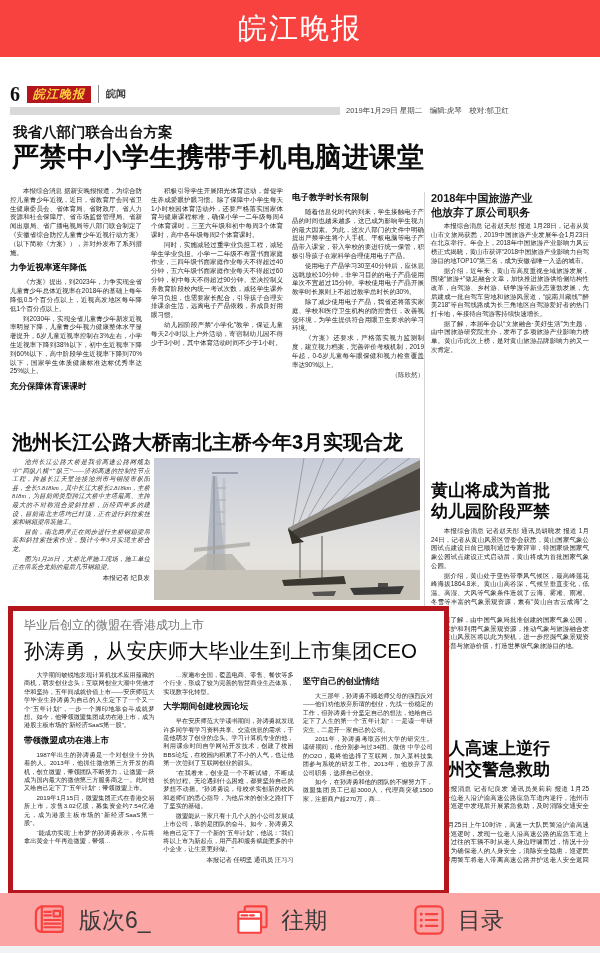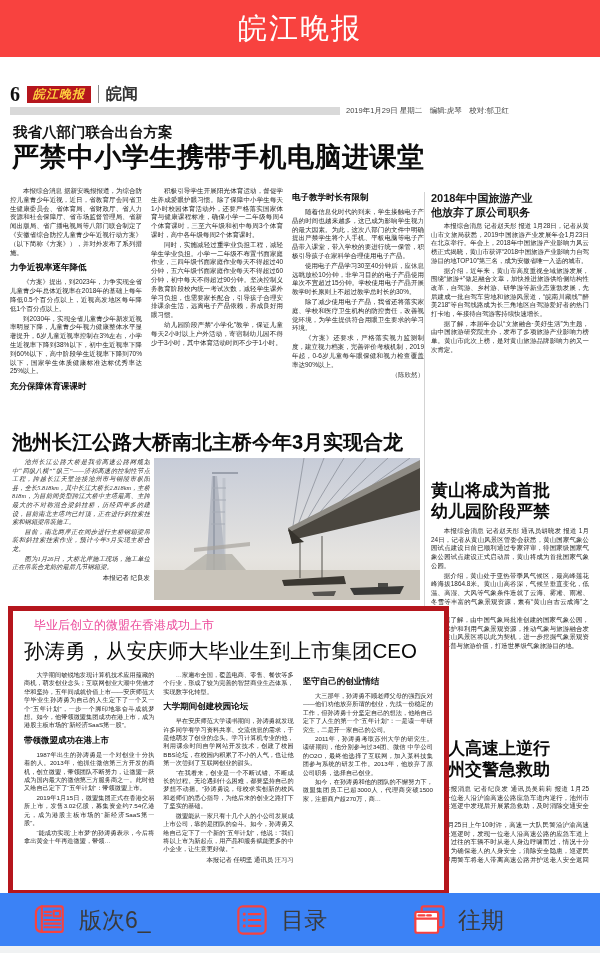--- a/index.html
+++ b/index.html
@@ -8,21 +8,21 @@
   .abs{position:absolute;}
   
   .appbar{left:0;top:0;width:600px;height:57px;background:#f8423f;display:flex;align-items:center;justify-content:center;}
   .appbar-title{color:#fff;font-size:29px;letter-spacing:2px;}
   
   .masthead{left:10px;top:84px;height:20px;display:flex;align-items:center;gap:7px;}
   .pageno{font-family:"Liberation Serif",serif;font-weight:700;font-size:20px;color:#111;}
   .logo-box{background:#b5161d;color:#ffd23f;font-style:italic;font-weight:700;font-size:12px;
             padding:2px 6px;letter-spacing:1px;line-height:13px;}
   .mast-div{width:1px;height:18px;background:#8a8a8a;}
-  .section-name{font-weight:700;font-size:16px;color:#333;}
+  .section-name{font-weight:700;font-size:10px;color:#333;}
   .rulebar{left:10px;top:107px;width:330px;height:8px;background:#d9d9d9;}
   .dateline{left:346px;top:106px;width:244px;font-size:7.5px;color:#444;white-space:nowrap;}
   
   .lead-kicker{left:13px;top:123px;font-size:14.5px;font-weight:700;color:#151515;font-family:Liberation Mono, monospace;}
   .lead-headline{left:12px;top:139px;width:412px;font-family:Liberation Mono, monospace;
                  font-weight:700;font-size:27px;letter-spacing:0.5px;color:#0c0c0c;white-space:nowrap;}
   .lead-cols{left:10px;top:187px;width:414px;height:237px;display:flex;gap:9px;overflow:hidden;}
   .col{flex:1;overflow:hidden;}
   .para{font-size:6.5px;line-height:8.8px;text-align:justify;text-indent:2em;margin:0 0 1px;color:#262626;}
   .subhead{font-weight:700;font-size:8.5px;color:#0e0e0e;margin:5px 0 4px;}
@@ -36,28 +36,28 @@
   .photo{left:154px;top:458px;width:266px;height:142px;overflow:hidden;}
   
   .vdiv{left:424px;top:192px;width:1px;height:692px;background:#d3d3d3;}
   .rail{left:431px;top:192px;width:158px;height:694px;}
   .rail-art{position:absolute;left:0;width:158px;overflow:hidden;}
   .rail-kicker{font-weight:700;font-size:11px;line-height:13.5px;color:#1a1a1a;white-space:pre-line;margin-bottom:3px;}
   .rail-headline{font-weight:700;font-size:17px;line-height:21px;color:#0b0b0b;white-space:pre-line;margin-bottom:5px;}
   .rail .para{font-size:6.4px;line-height:8.7px;}
   
   .redbox{left:8px;top:606px;width:409px;height:270px;border:5px solid #b5161d;background:#fff;padding:5px 11px 4px;overflow:hidden;}
-  .feat-kicker{font-size:12px;color:#ec4899;margin:1px 10px 3px;}
+  .feat-kicker{font-size:12px;color:#737373;margin:1px 0 3px;}
   .feat-headline{font-weight:400;font-size:20.5px;color:#0a0a0a;white-space:nowrap;margin-bottom:6px;}
   .feat-cols{display:flex;gap:9px;height:204px;overflow:hidden;}
   .feat-cols .para{font-size:6.2px;line-height:8.4px;}
   .feat-byline{text-align:right;font-size:6.3px;color:#222;margin-top:2px;}
   
   .toolbar{left:0;top:893px;width:600px;height:54px;display:flex;align-items:center;
-           justify-content:space-between;padding:0 96px 0 30px;box-sizing:border-box;background:#3b82f6;}
+           justify-content:space-between;padding:0 96px 0 30px;box-sizing:border-box;background:#fca5a5;}
   .tool-item{display:flex;align-items:center;gap:9px;cursor:pointer;}
   .tool-label{font-size:23px;color:#3a3a3a;}
   .tool-icon{width:40px;height:40px;}
   .tool-icon *{stroke:#f8423f;stroke-width:2.4;fill:none;stroke-linecap:round;stroke-linejoin:round;}
   .tool-icon .fillred{fill:#f8423f;stroke:none;}
   .tool-icon .fillwhite{fill:#ffffff;}
   .bottom-strip{left:0;top:946px;width:600px;height:7px;background:#f0f2f3;}
 </style>
 </head>
 <body>
@@ -225,34 +225,34 @@
       <line x1="16" y1="13" x2="23" y2="13"></line>
         <line x1="16" y1="17" x2="23" y2="17"></line>
       <line x1="16" y1="22" x2="33" y2="22"></line>
         <line x1="16" y1="26" x2="33" y2="26"></line>
         <line x1="16" y1="30" x2="33" y2="30"></line>
     </svg>
     <span class="tool-label">版次6_</span>
   </div>
   <div class="tool-item">
     <svg class="tool-icon" viewBox="0 0 44 44">
+      <rect x="14" y="7" width="24" height="23" rx="2"></rect>
+      <rect class="fillwhite" x="7" y="13" width="25" height="23" rx="2"></rect>
+      <line x1="7" y1="20.5" x2="32" y2="20.5"></line>
+      <line x1="10.5" y1="17" x2="17" y2="17"></line>
+        <line x1="20" y1="17" x2="24" y2="17"></line>
+    </svg>
+    <span class="tool-label">往期</span>
+  </div>
+  <div class="tool-item">
+    <svg class="tool-icon" viewBox="0 0 44 44">
       <rect x="7" y="7" width="30" height="30" rx="5"></rect>
       <circle class="fillred" cx="13.5" cy="15.5" r="1.7"></circle>
         <circle class="fillred" cx="13.5" cy="22" r="1.7"></circle>
         <circle class="fillred" cx="13.5" cy="28.5" r="1.7"></circle>
       <line x1="18.5" y1="15.5" x2="31" y2="15.5"></line>
         <line x1="18.5" y1="22" x2="31" y2="22"></line>
         <line x1="18.5" y1="28.5" x2="31" y2="28.5"></line>
     </svg>
     <span class="tool-label">目录</span>
   </div>
-  <div class="tool-item">
-    <svg class="tool-icon" viewBox="0 0 44 44">
-      <rect x="14" y="7" width="24" height="23" rx="2"></rect>
-      <rect class="fillwhite" x="7" y="13" width="25" height="23" rx="2"></rect>
-      <line x1="7" y1="20.5" x2="32" y2="20.5"></line>
-      <line x1="10.5" y1="17" x2="17" y2="17"></line>
-        <line x1="20" y1="17" x2="24" y2="17"></line>
-    </svg>
-    <span class="tool-label">往期</span>
-  </div>
 </div>
 <div class="abs bottom-strip"></div>
 
 </body></html>

